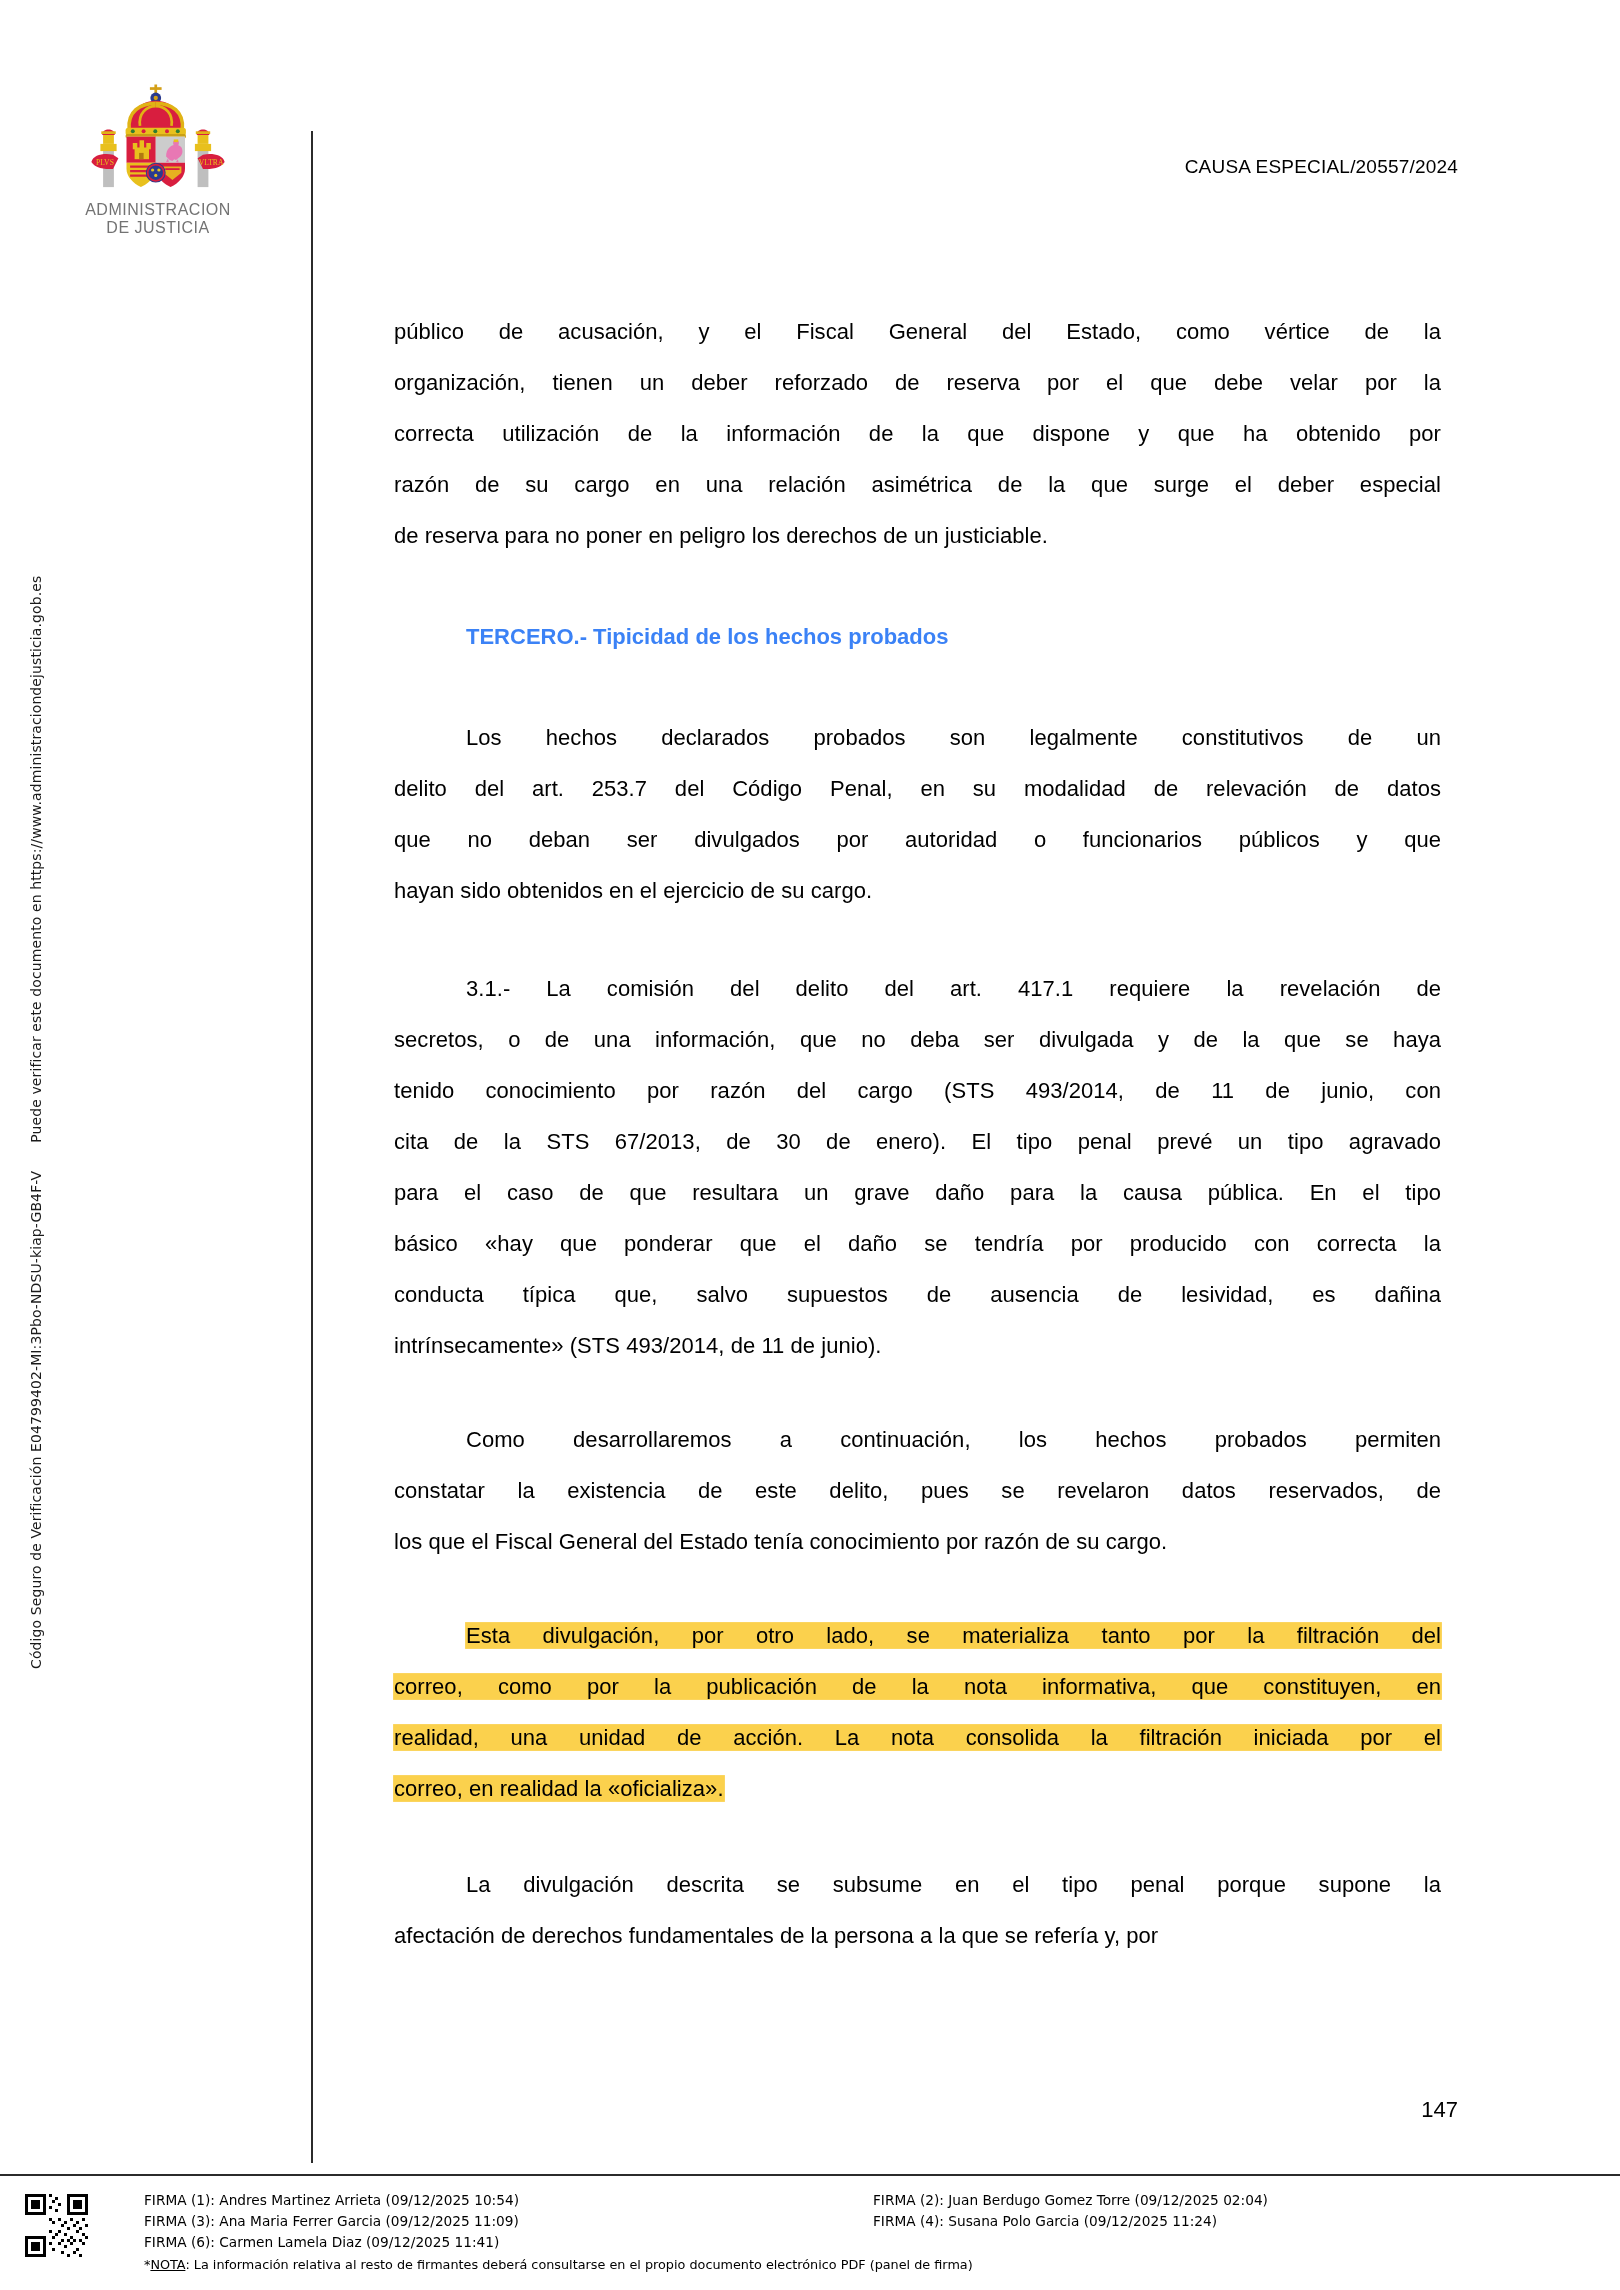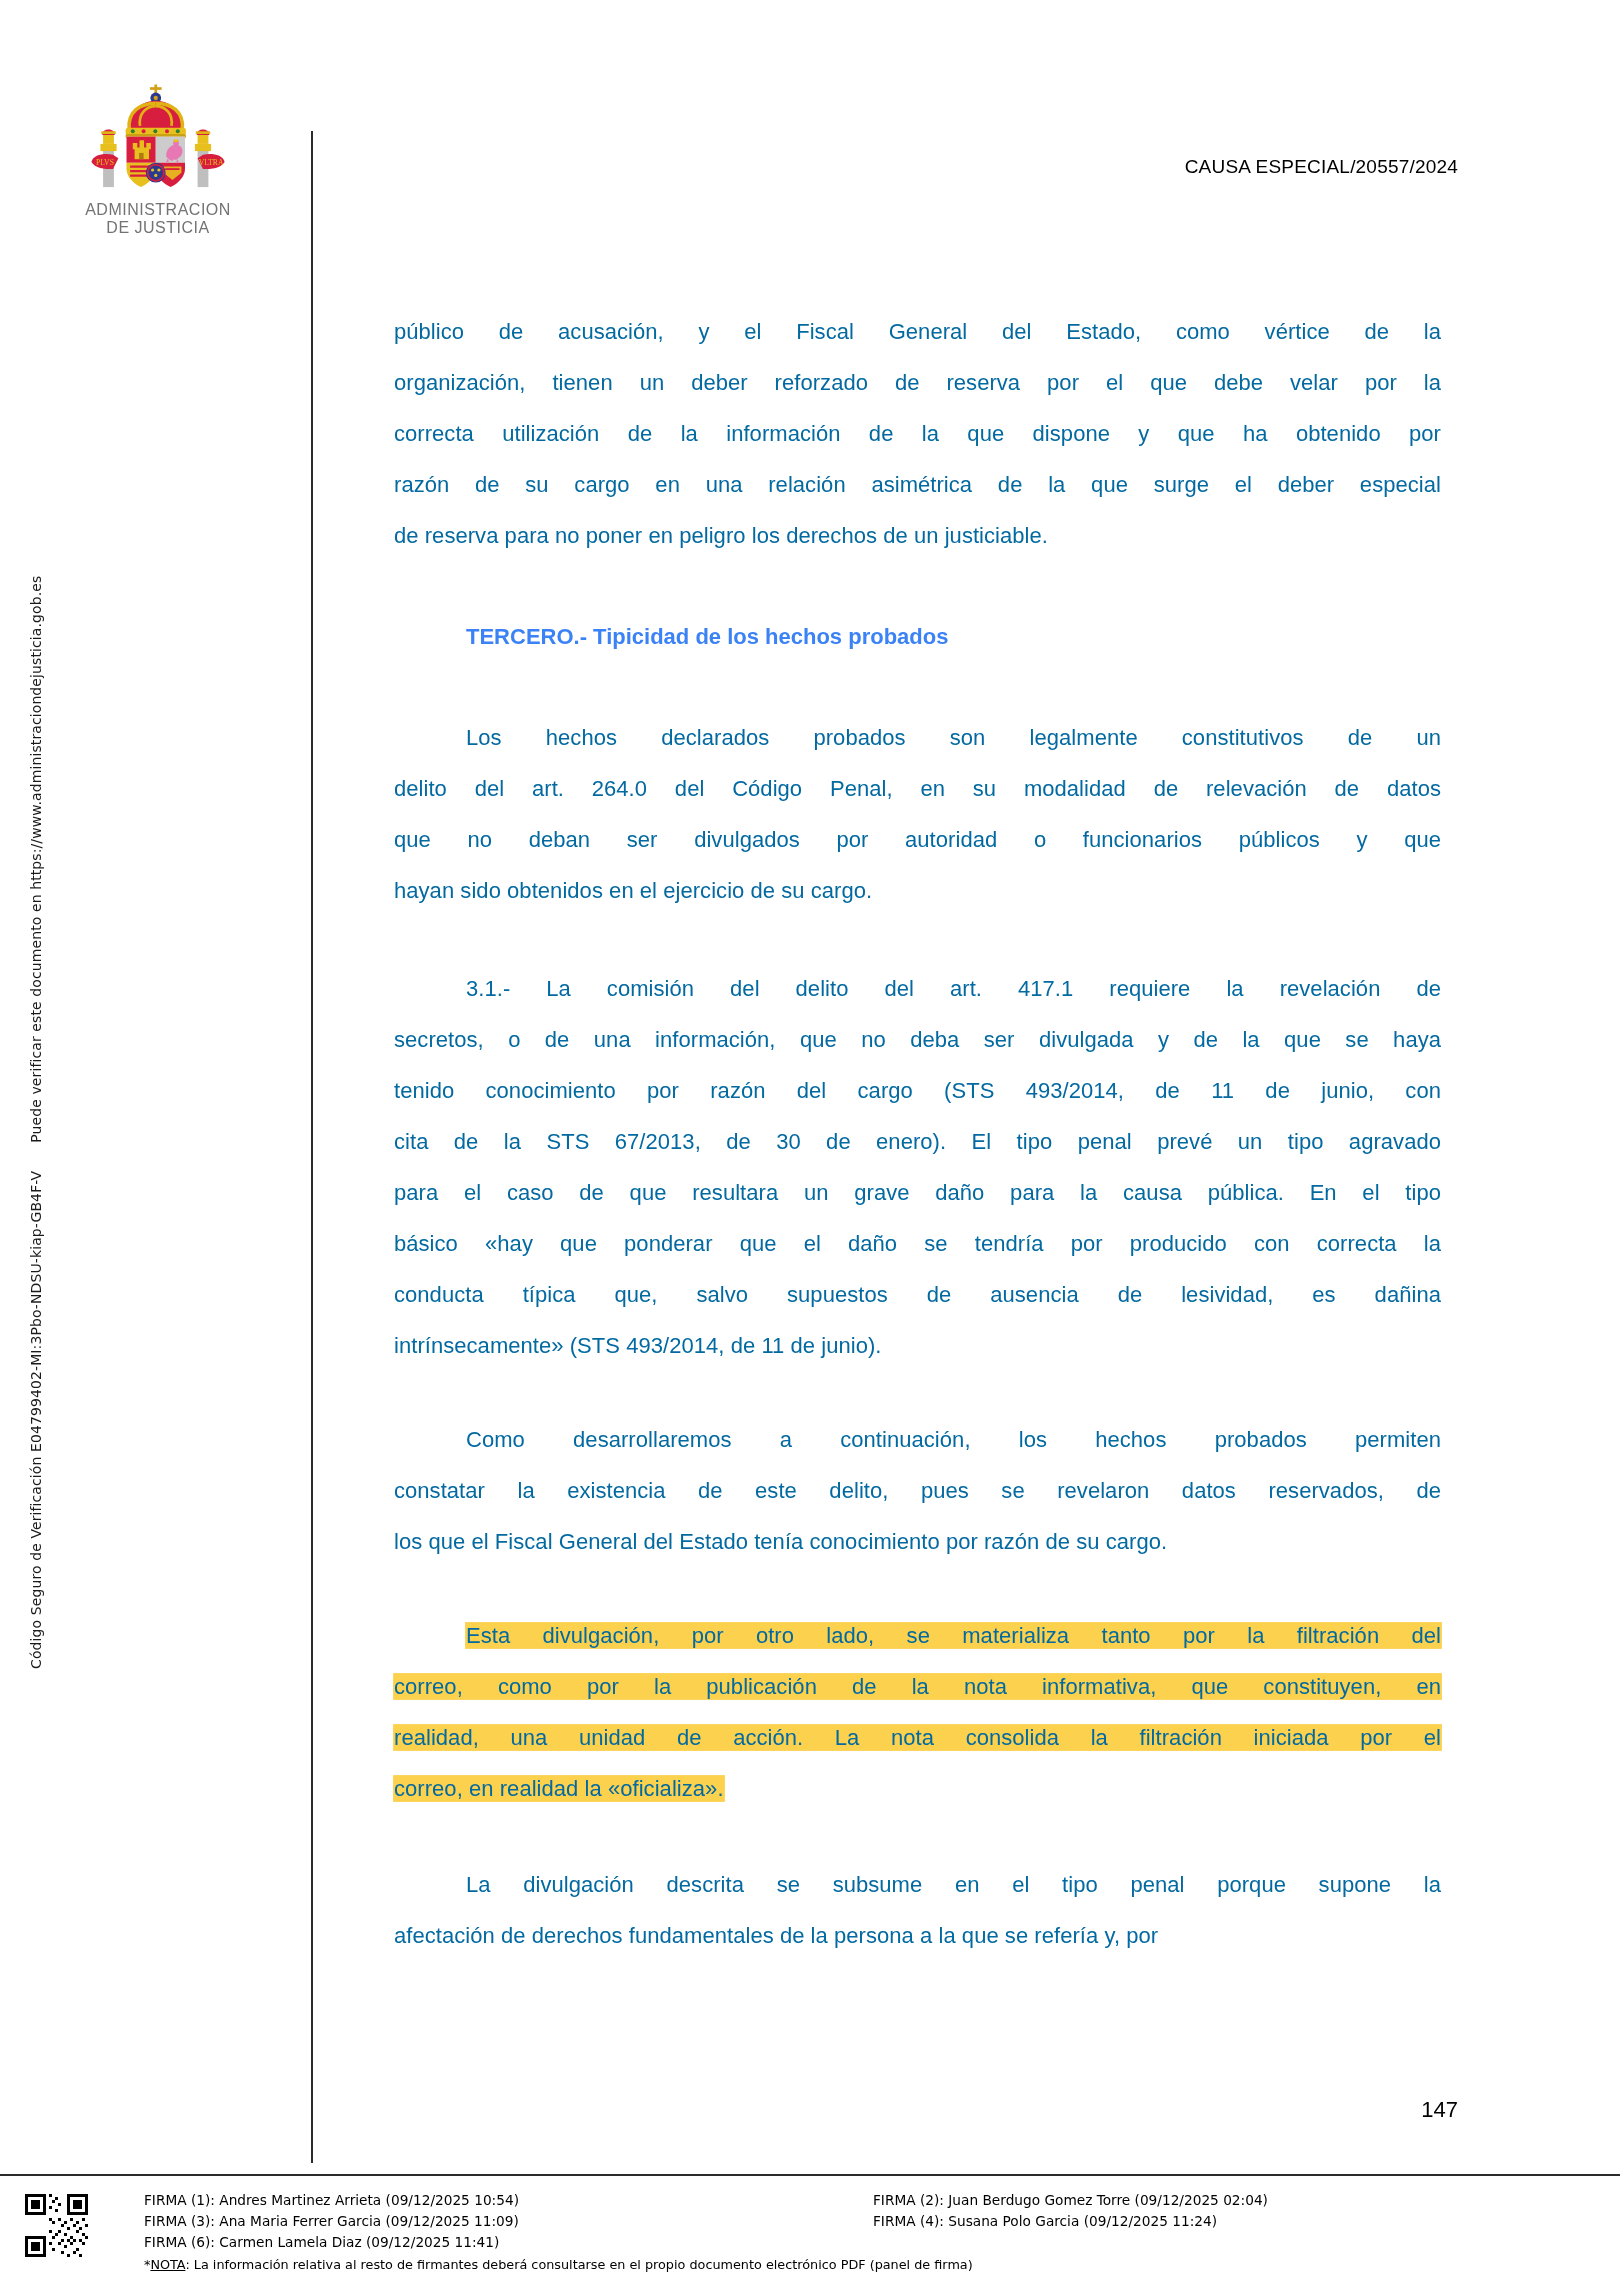--- a/index.html
+++ b/index.html
@@ -85,21 +85,21 @@
   
   .body-col {
     position: absolute;
     left: 394px;
     top: 306px;
     width: 1047px;
   }
   .para {
     font-size: 22px;
     line-height: 51px;
-    color: #0369a1;
+    color: #000000;
     text-align: justify;
     text-justify: inter-word;
     margin: 0 0 31px 0;
     letter-spacing: 0.05px;
   }
   .heading {
     font-size: 22px;
     line-height: 51px;
     font-weight: bold;
     color: #3b82f6;
@@ -279,21 +279,21 @@
       <span class="ln">organización, tienen un deber reforzado de reserva por el que debe velar por la</span>
       <span class="ln">correcta utilización de la información de la que dispone y que ha obtenido por</span>
       <span class="ln">razón de su cargo en una relación asimétrica de la que surge el deber especial</span>
       <span class="ln lastline">de reserva para no poner en peligro los derechos de un justiciable.</span>
     </div>
 
     <div class="heading">TERCERO.- Tipicidad de los hechos probados</div>
 
     <div class="para">
       <span class="ln" style="text-indent:72px">Los hechos declarados probados son legalmente constitutivos de un</span>
-      <span class="ln">delito del art. 264.0 del Código Penal, en su modalidad de relevación de datos</span>
+      <span class="ln">delito del art. 253.7 del Código Penal, en su modalidad de relevación de datos</span>
       <span class="ln">que no deban ser divulgados por autoridad o funcionarios públicos y que</span>
       <span class="ln lastline">hayan sido obtenidos en el ejercicio de su cargo.</span>
     </div>
 
     <div class="para" style="margin-top:47px">
       <span class="ln" style="text-indent:72px">3.1.- La comisión del delito del art. 417.1 requiere la revelación de</span>
       <span class="ln">secretos, o de una información, que no deba ser divulgada y de la que se haya</span>
       <span class="ln">tenido conocimiento por razón del cargo (STS 493/2014, de 11 de junio, con</span>
       <span class="ln">cita de la STS 67/2013, de 30 de enero). El tipo penal prevé un tipo agravado</span>
       <span class="ln">para el caso de que resultara un grave daño para la causa pública. En el tipo</span>

